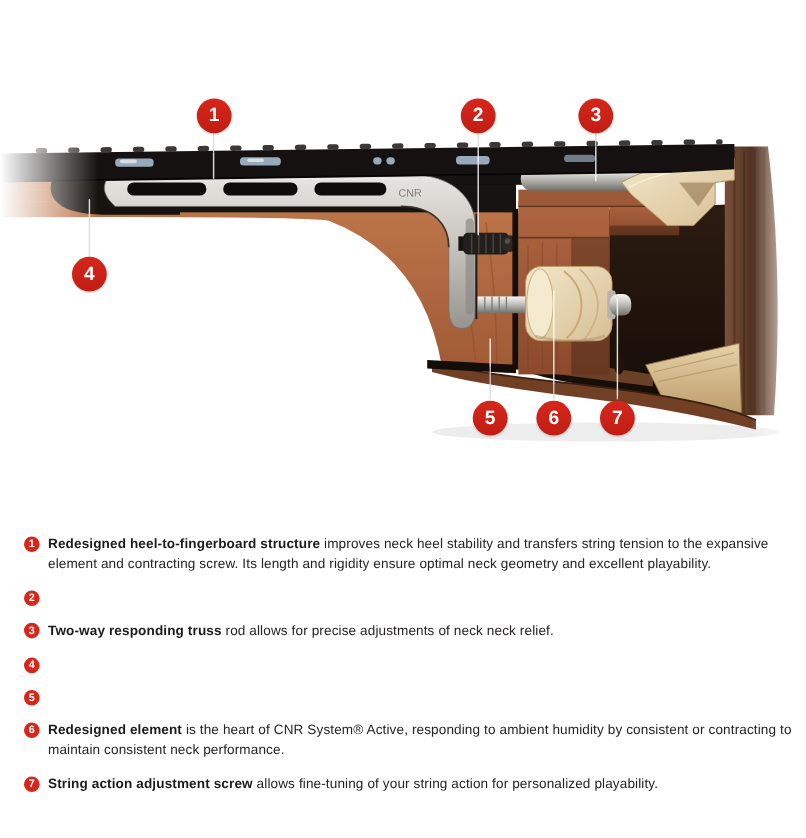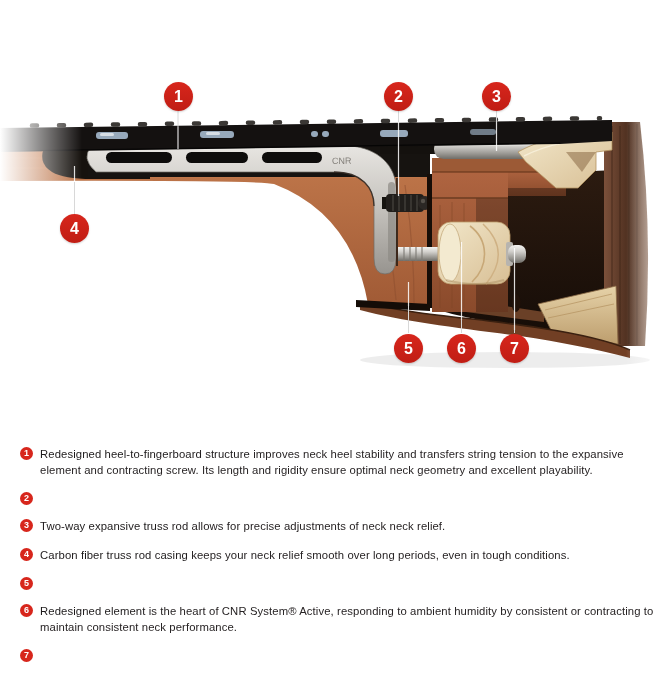--- a/index.html
+++ b/index.html
@@ -24,21 +24,21 @@
   .lnum{
     flex:0 0 auto;width:13px;height:13px;border-radius:50%;
     background:var(--accent-red,#d7261c);color:#fff;
     font-size:9px;font-weight:bold;line-height:13px;text-align:center;
     margin-top:1px;
   }
   .ltext{
     margin:0;max-width:645px;font-size:11.3px;line-height:16px;
     color:#272324;white-space:pre-line;letter-spacing:.1px;
   }
-  .ltext b{font-weight:400;color:#1d1a1b;}
+  .ltext b{font-weight:700;color:#1d1a1b;}
 </style>
 </head>
 <body>
 
 <div class="figure">
 
   <svg width="672" height="440" viewBox="0 0 672 440">
     <defs>
       <linearGradient id="gRod" x1="0" y1="0" x2="0" y2="1">
         <stop offset="0" stop-color="#f4f3f1"></stop>
@@ -240,29 +240,29 @@
 <div class="legend">
   <div class="litem">
     <span class="lnum">1</span>
     <p class="ltext"><b>Redesigned heel-to-fingerboard structure</b><span> improves neck heel stability and transfers string tension to the expansive element and contracting screw. Its length and rigidity ensure optimal neck geometry and excellent playability.</span></p>
   </div>
   <div class="litem">
     <span class="lnum">2</span>
   </div>
   <div class="litem">
     <span class="lnum">3</span>
-    <p class="ltext"><b>Two-way expansive truss</b><span> rod allows for precise adjustments of neck neck relief.</span></p>
+    <p class="ltext"><b>Two-way responding truss</b><span> rod allows for precise adjustments of neck neck relief.</span></p>
   </div>
   <div class="litem">
     <span class="lnum">4</span>
-    <p class="ltext"><b>Carbon fiber truss rod casing</b><span> keeps your neck relief smooth over long periods, even in tough conditions.</span></p>
   </div>
   <div class="litem">
     <span class="lnum">5</span>
   </div>
   <div class="litem">
     <span class="lnum">6</span>
     <p class="ltext"><b>Redesigned element</b><span> is the heart of CNR System® Active, responding to ambient humidity by consistent or contracting to maintain consistent neck performance.</span></p>
   </div>
   <div class="litem">
     <span class="lnum">7</span>
+    <p class="ltext"><b>String action adjustment screw</b><span> allows fine-tuning of your string action for personalized playability.</span></p>
   </div>
 </div>
 
 </body></html>

